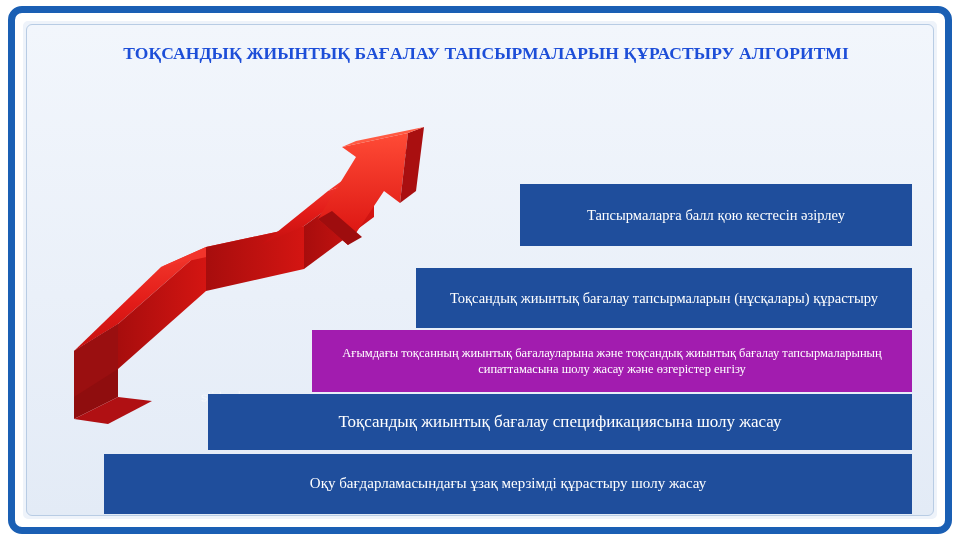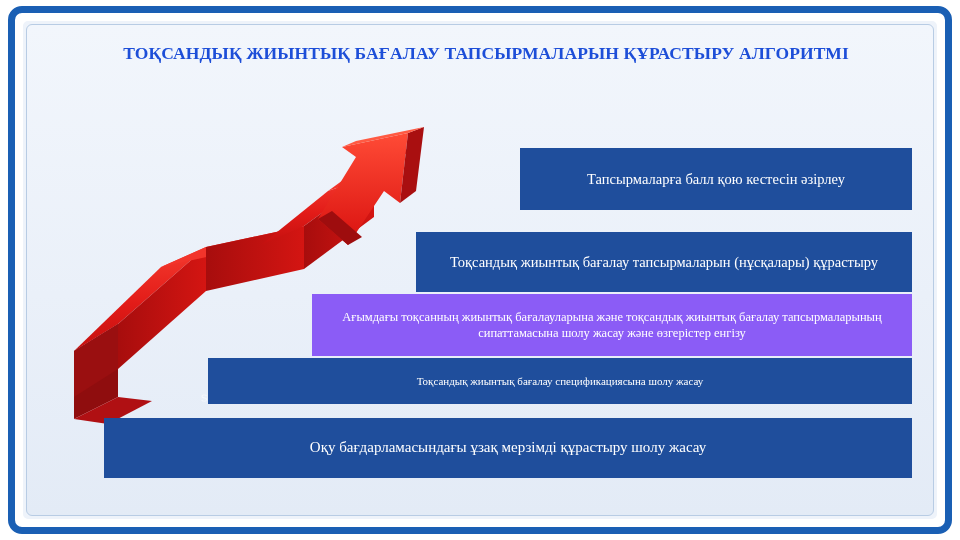--- a/index.html
+++ b/index.html
@@ -101,42 +101,43 @@
     position: absolute;
     background: #1f4e9c;
     color: #ffffff;
     display: flex;
     align-items: center;
     justify-content: center;
     text-align: center;
     box-sizing: border-box;
     padding: 4px 10px;
     line-height: 1.3;
+    margin-top: 36px;
   }
   .bar-1 {  
     left: 78px;
     top: 394px;
     width: 808px;
     height: 60px;
     font-size: 15px;
   }
   .bar-2 {
     left: 182px;
     top: 334px;
     width: 704px;
-    height: 46px;
-    font-size: 11px;
+    height: 56px;
+    font-size: 17px;
   }
   .bar-3 {
     left: 286px;
     top: 270px;
     width: 600px;
     height: 62px;
     font-size: 12.5px;
-    background: #8b5cf6;
+    background: #a21caf;
   }
   .bar-4 {
     left: 390px;
     top: 208px;
     width: 496px;
     height: 60px;
     font-size: 14.5px;
   }
   .bar-5 {  
     left: 494px;

